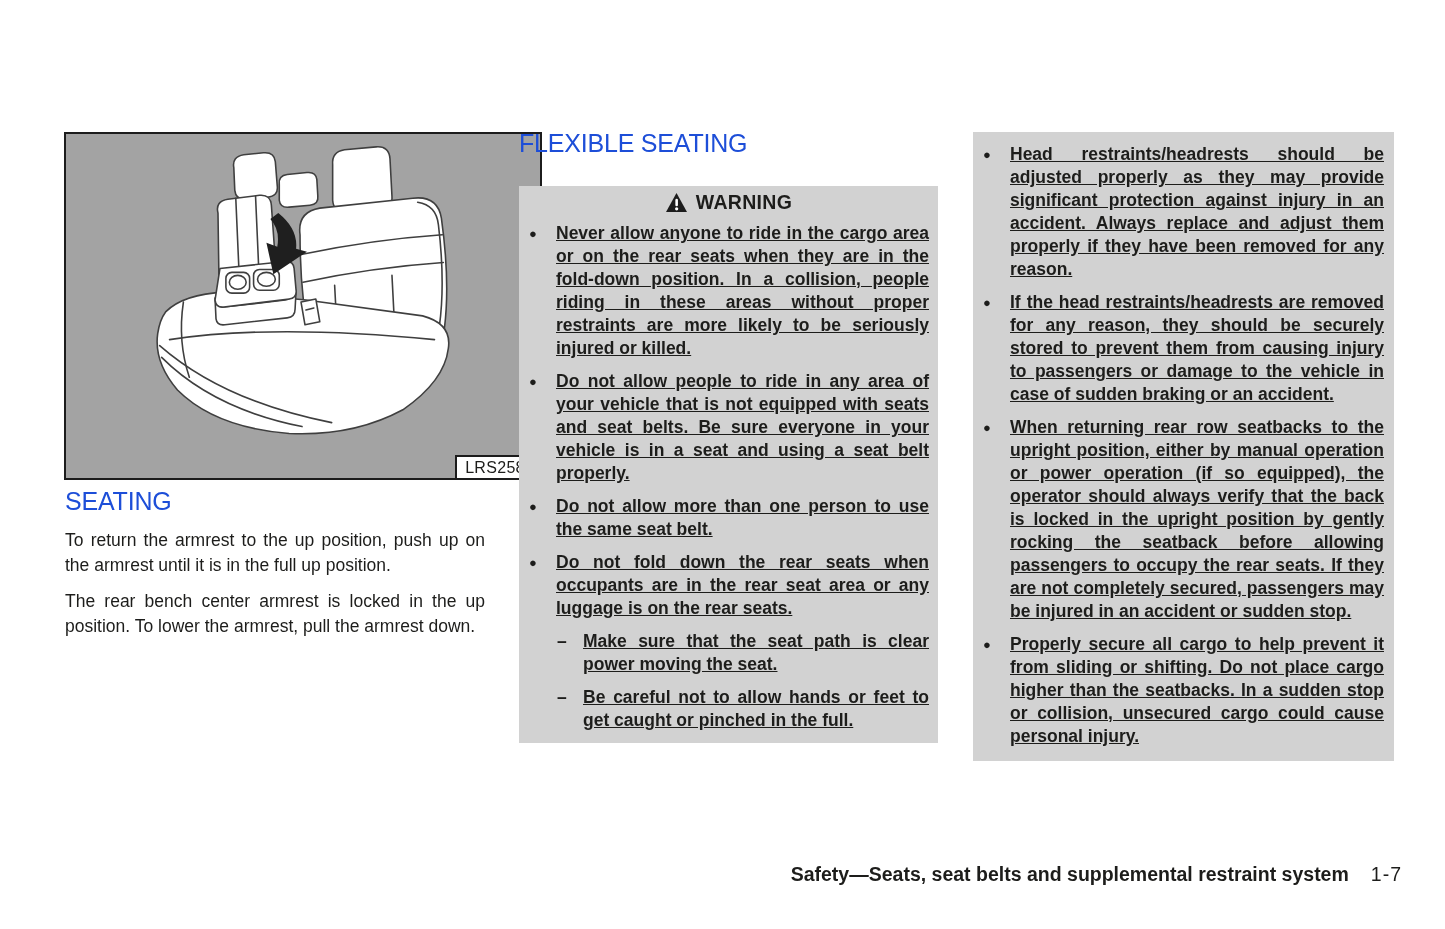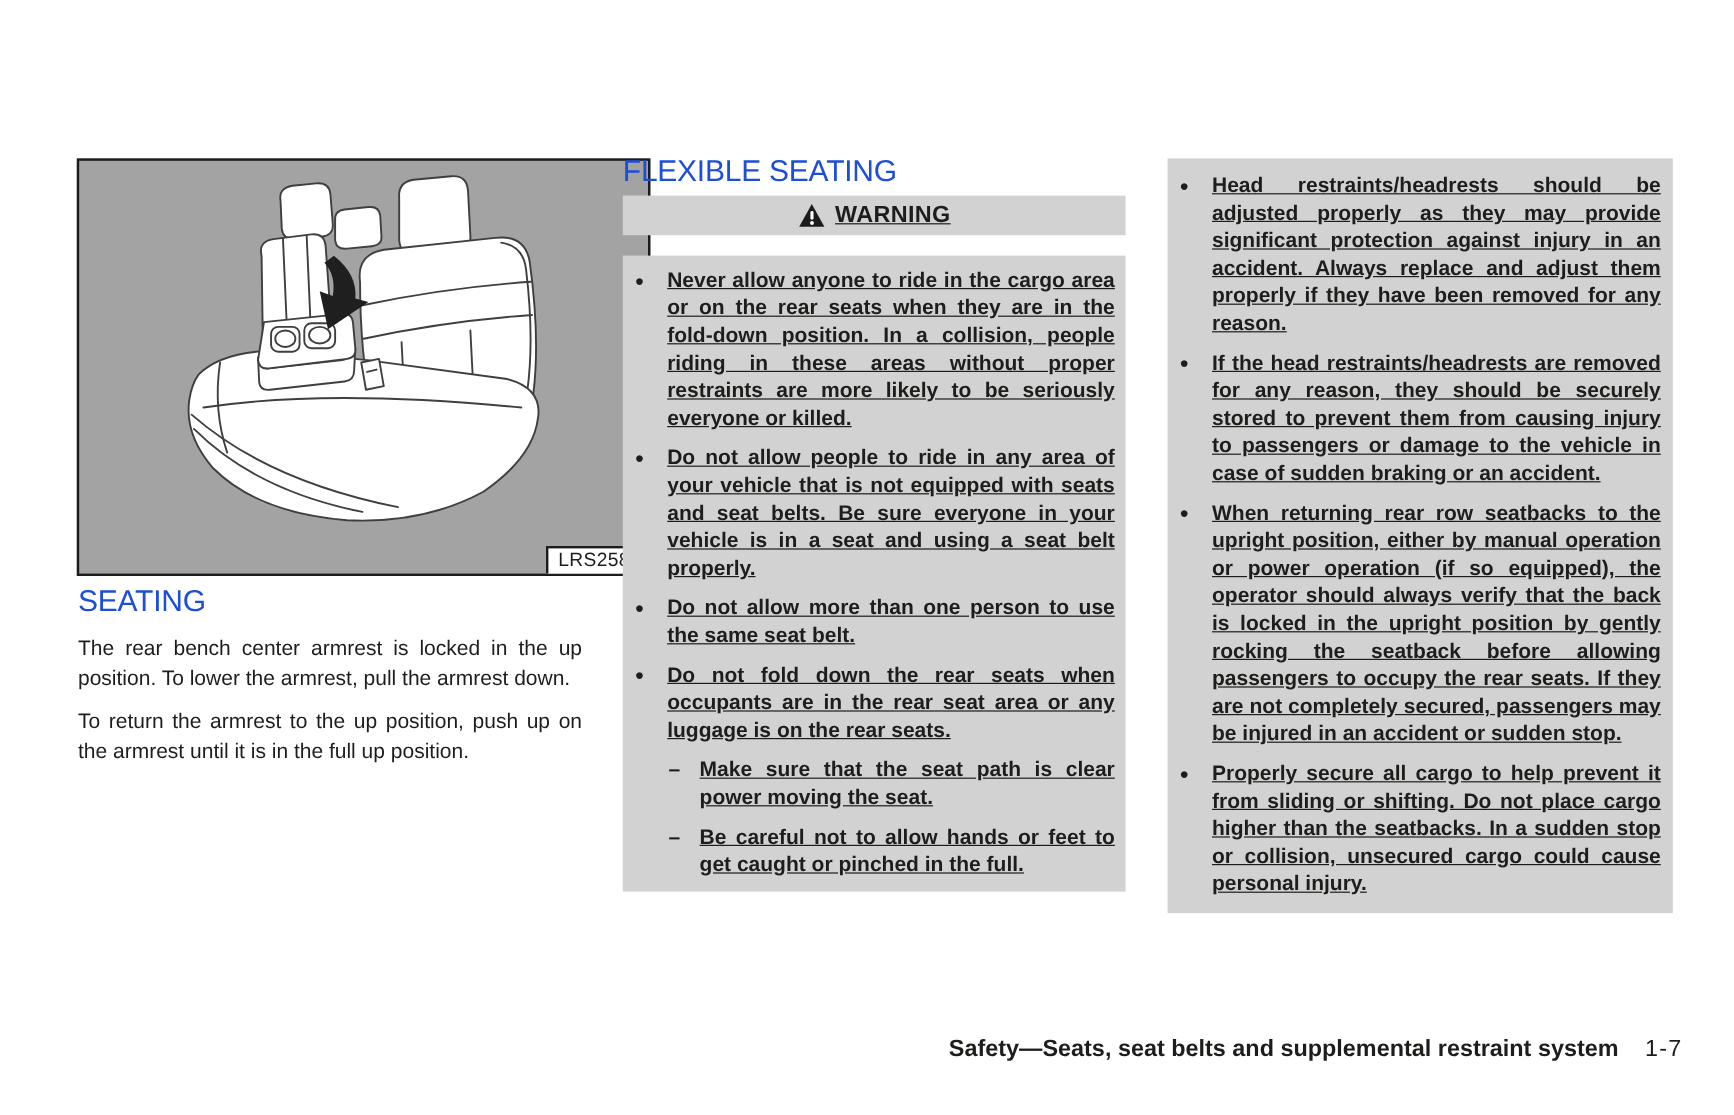--- a/index.html
+++ b/index.html
@@ -28,22 +28,22 @@
   }
   .heading-armrests{left:65px;top:488px;}
   .left-text{position:absolute;left:65px;top:528px;width:420px;}
   .left-text p{
     margin:0;font-size:17.5px;line-height:25px;text-align:justify;
   }
   .left-text p + p{margin-top:11px;}
   
   .heading-flexible{left:519px;top:130px;}
   .warn-header{
-    position:absolute;left:519px;top:163px;width:419px;height:33px;
-    background:#d2d2d2;display:flex;align-items:center;justify-content:center;gap:8px;text-decoration:underline;
+    position:absolute;left:519px;top:186px;width:419px;height:33px;
+    background:#d2d2d2;display:flex;align-items:center;justify-content:center;gap:8px;
   }
   .warn-icon{display:flex;align-items:center;}
   .warn-title{font-size:19.5px;font-weight:700;letter-spacing:.3px;}
   .panel{
     position:absolute;background:#d2d2d2;box-sizing:border-box;
   }
   .panel-middle{left:519px;top:213px;width:419px;padding:9px 9px 11px 8px;}
   .panel-right{left:973px;top:132px;width:421px;padding:11px 10px 13px 8px;}
   .li{display:flex;align-items:flex-start;font-weight:700;font-size:17.5px;line-height:23px;}
   .li + .li{margin-top:10px;}
@@ -105,39 +105,39 @@
       <path d="M209 170 L224 167 L228 190 L213 193 Z"></path>
       <path class="nofill" d="M214 178 L222 176"></path>
 
       <path class="solid" d="M186 80 Q206 96 204 116 L215 119 L181 142 L174 110 L185 114 Q188 97 178 86 Z"></path>
     </svg>
     <span class="figure-label">LRS2588</span>
   </figure>
 
   <h2 class="heading heading-armrests">SEATING</h2>
   <div class="left-text">
+    <p>To return the armrest to the up position, push up on the armrest until it is in the full up position.</p>
     <p>The rear bench center armrest is locked in the up position. To lower the armrest, pull the armrest down.</p>
-    <p>To return the armrest to the up position, push up on the armrest until it is in the full up position.</p>
   </div>
 
   <h2 class="heading heading-flexible">FLEXIBLE SEATING</h2>
   <div class="warn-header">
     <span class="warn-icon">
       <svg width="23" height="21" viewBox="0 0 24 22">
         <path d="M12 1 L23 21 L1 21 Z" fill="#1c1c1c"></path>
         <rect x="10.8" y="7.2" width="2.7" height="7.6" rx="1.3" fill="#ffffff"></rect>
         <circle cx="12.15" cy="17.6" r="1.7" fill="#ffffff"></circle>
       </svg>
     </span>
     <span class="warn-title">WARNING</span>
   </div>
   <div class="panel panel-middle">
       <div class="li li-bullet">
         <span class="marker">●</span>
-        <span class="li-text">Never allow anyone to ride in the cargo area or on the rear seats when they are in the fold-down position. In a collision, people riding in these areas without proper restraints are more likely to be seriously everyone or killed.</span>
+        <span class="li-text">Never allow anyone to ride in the cargo area or on the rear seats when they are in the fold-down position. In a collision, people riding in these areas without proper restraints are more likely to be seriously injured or killed.</span>
       </div>
       <div class="li li-bullet">
         <span class="marker">●</span>
         <span class="li-text">Do not allow people to ride in any area of your vehicle that is not equipped with seats and seat belts. Be sure everyone in your vehicle is in a seat and using a seat belt properly.</span>
       </div>
       <div class="li li-bullet">
         <span class="marker">●</span>
         <span class="li-text">Do not allow more than one person to use the same seat belt.</span>
       </div>
       <div class="li li-bullet">

